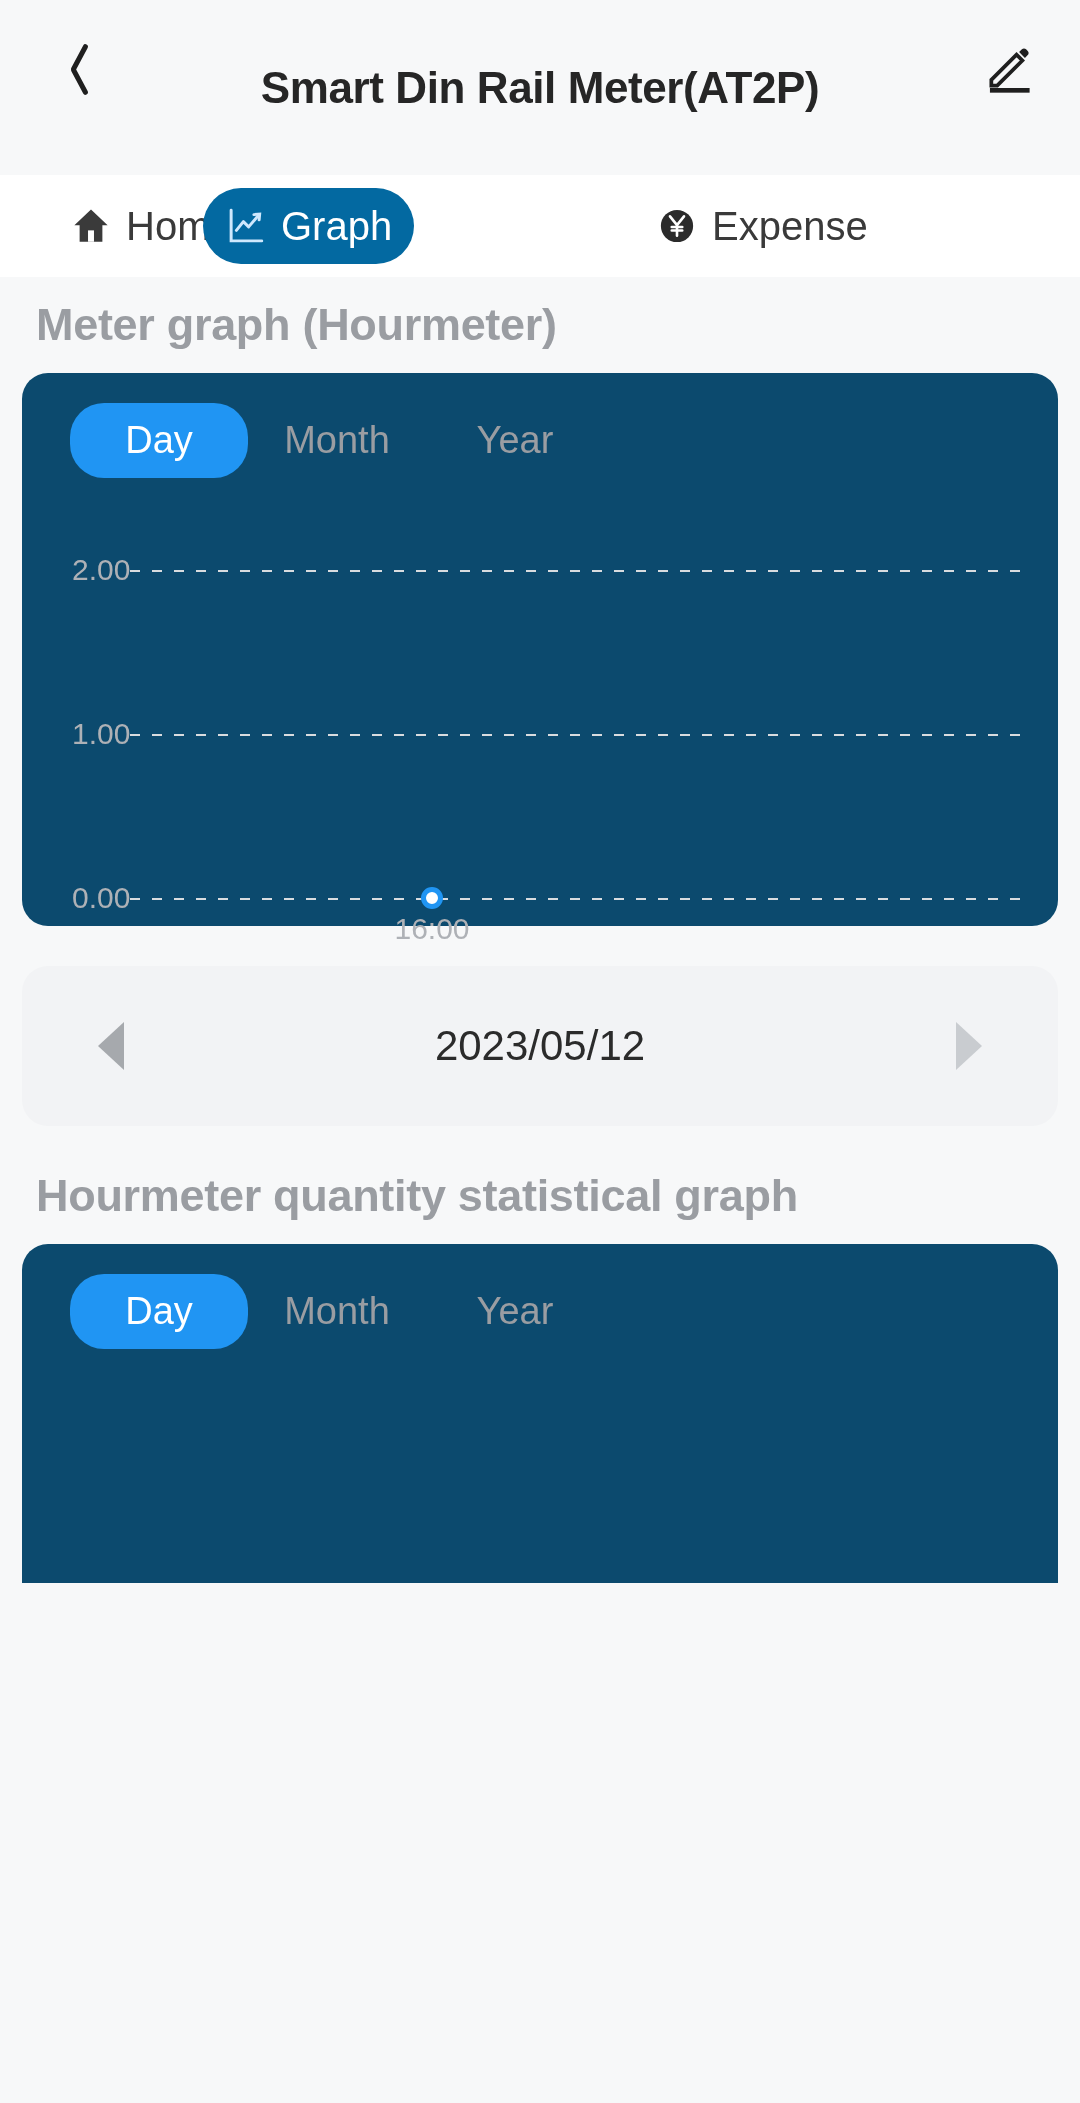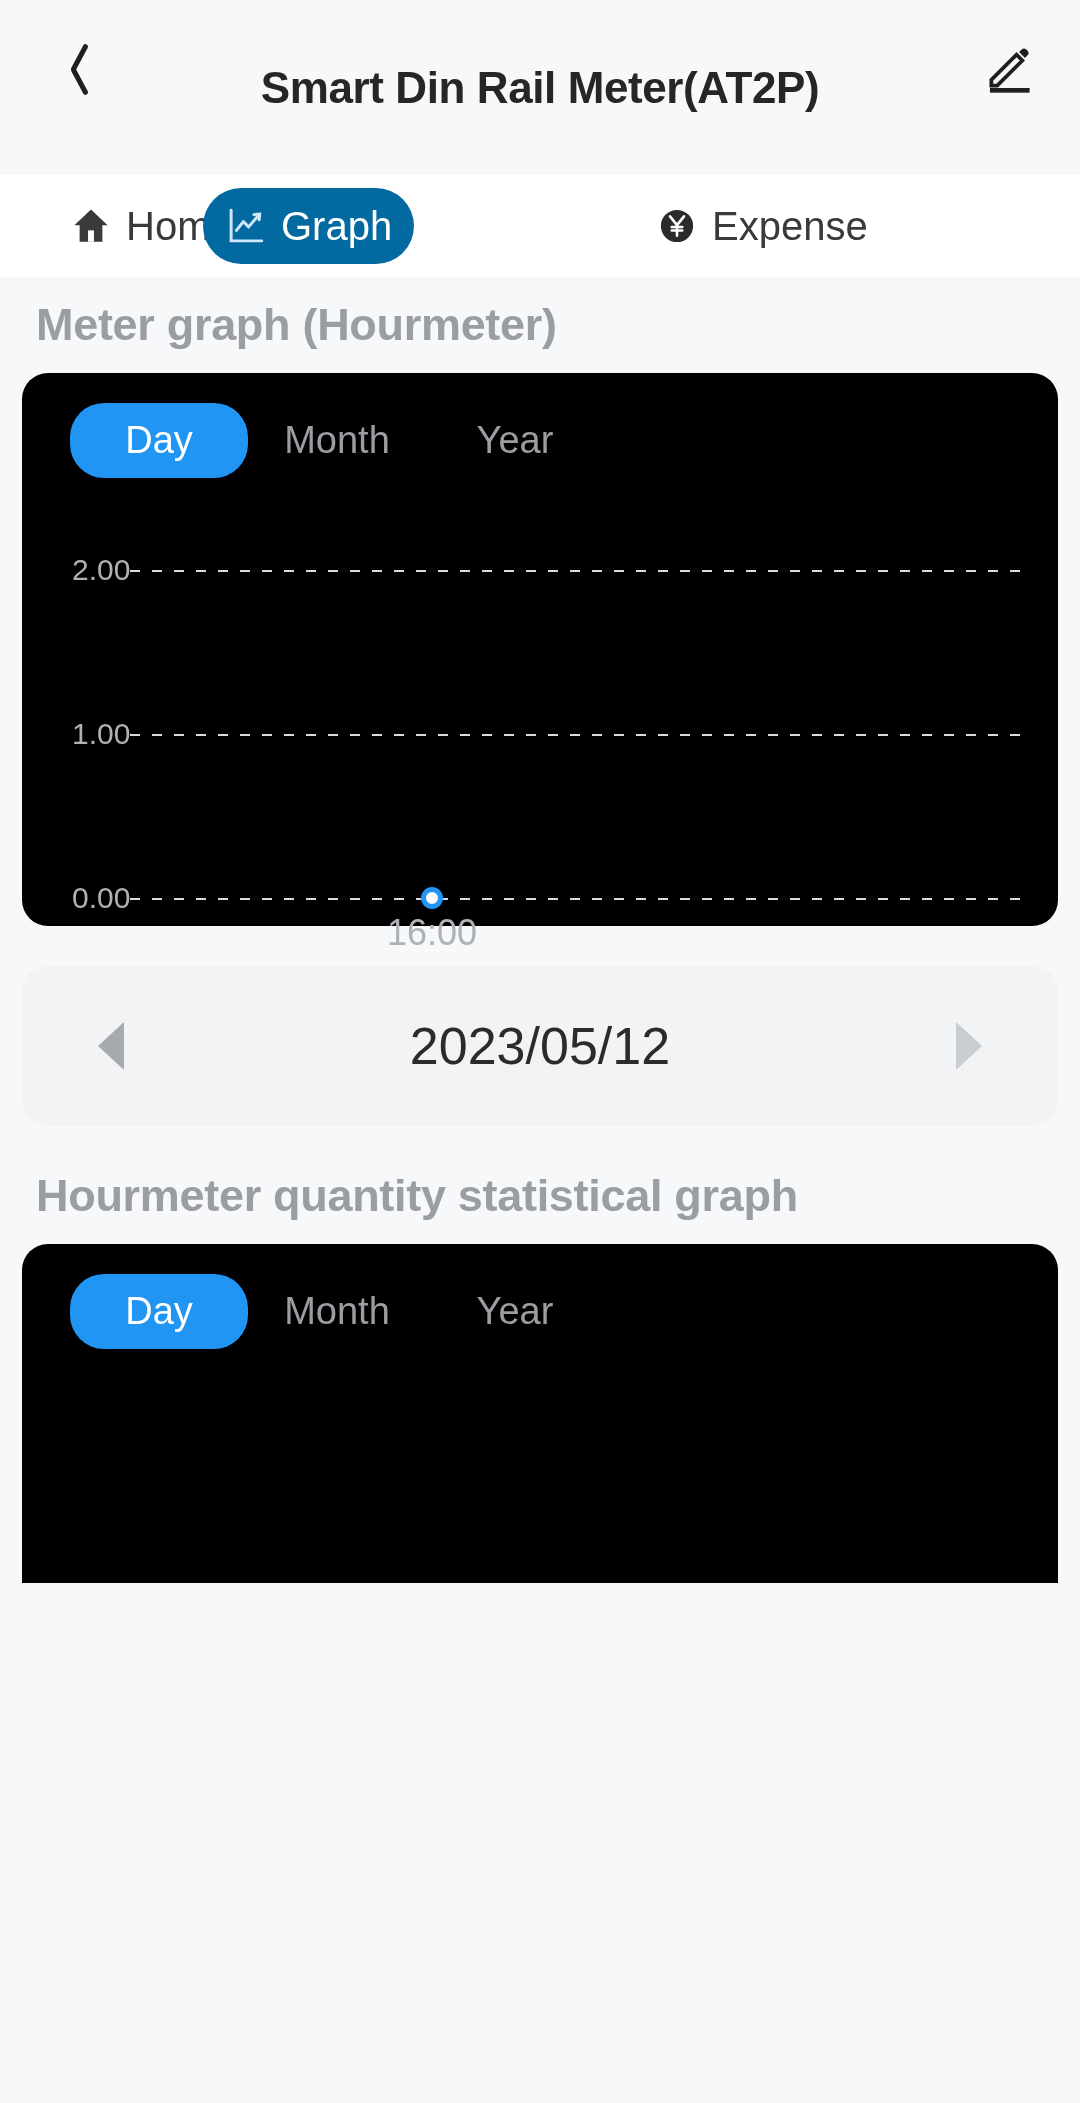--- a/index.html
+++ b/index.html
@@ -58,21 +58,21 @@
   
   .content {
     position: absolute; left: 0; top: 277px; width: 1080px; height: 1306px;
     background: #f7f8f9; overflow: hidden;
   }
   .section-title {
     font-size: 45px; font-weight: bold; color: #9a9da2;
     padding: 22px 0 0 36px; letter-spacing: -0.3px;
   }
   .card {
-    margin: 22px 22px 0 22px; background: #000000; border-radius: 26px;
+    margin: 22px 22px 0 22px; background: #0c4a6e; border-radius: 26px;
     padding: 0;
   }
 
   
   .segments { display: flex; align-items: center; padding: 30px 0 0 48px; gap: 0; }
   .seg {
     font-size: 38px; color: #9a9da2; cursor: pointer;
     padding: 16px 0; text-align: center; width: 178px;
   }
   .seg.active {
@@ -91,34 +91,34 @@
     position: absolute; left: 108px; right: 28px; top: 0; height: 2px;
     background-image: linear-gradient(to right, #d9dcdf 0px, #d9dcdf 10px, transparent 10px, transparent 22px);
     background-size: 22px 2px; background-repeat: repeat-x;
   }
   .dot {
     position: absolute; width: 22px; height: 22px; border-radius: 50%;
     background: #ffffff; border: 5px solid #2095f3;
     transform: translate(-50%, -50%);
   }
   .dotlabel {
-    position: absolute; font-size: 36px; color: #aeb1b6;
+    position: absolute; font-size: 30px; color: #aeb1b6;
     transform: translate(-50%, 0); white-space: nowrap;
   }
 
   
   .datecard {
     margin: 28px 22px 0 22px; background: #f2f3f5; border-radius: 26px;
     height: 160px; display: flex; align-items: center; justify-content: space-between;
     padding: 0 76px;
   }
   .arrow-l, .arrow-r { width: 0; height: 0; cursor: pointer; }
   .arrow-l { border-top: 24px solid transparent; border-bottom: 24px solid transparent; border-right: 26px solid #a6a9ad; }
   .arrow-r { border-top: 24px solid transparent; border-bottom: 24px solid transparent; border-left: 26px solid #c9ccd0; }
-  .datetext { font-size: 52px; color: #2b2b2b; }
+  .datetext { font-size: 42px; color: #2b2b2b; }
 
   
   .bottombar {
     position: absolute; left: 0; top: 1583px; width: 1080px; height: 520px;
     background: #f7f8f9;
   }
 </style>
 </head>
 <body>
 

